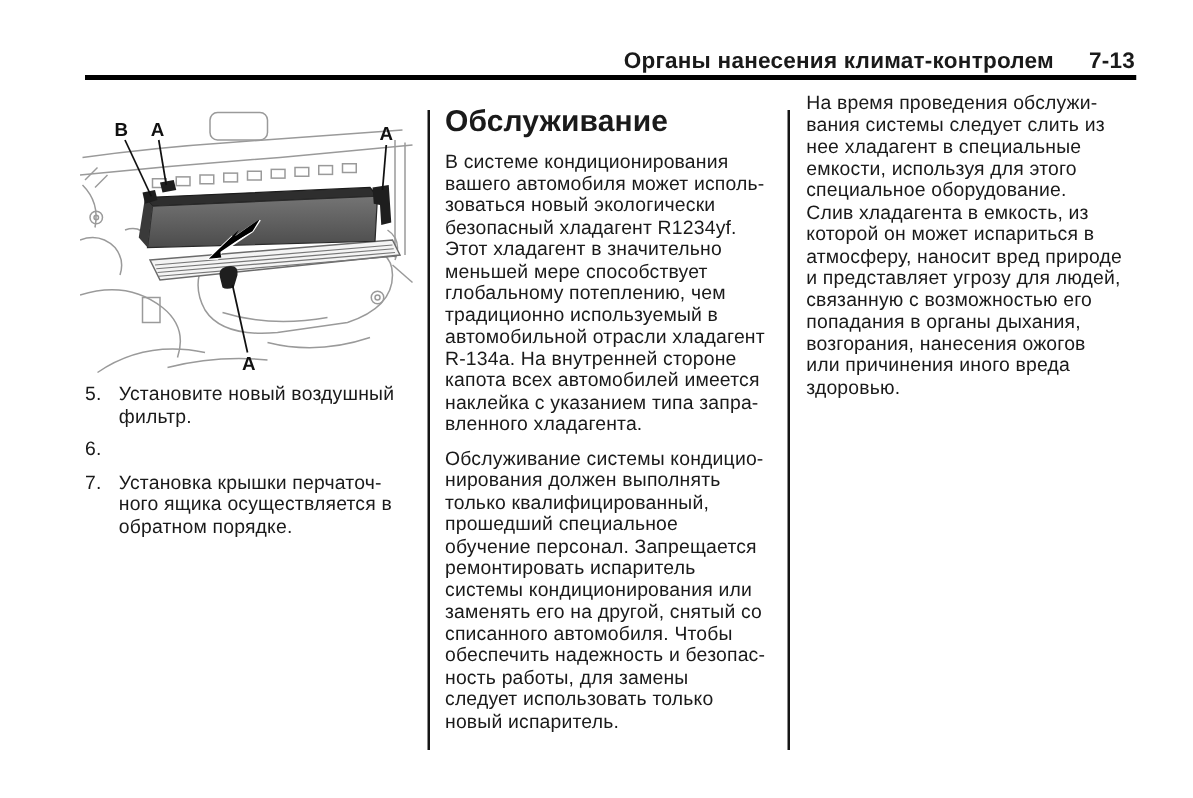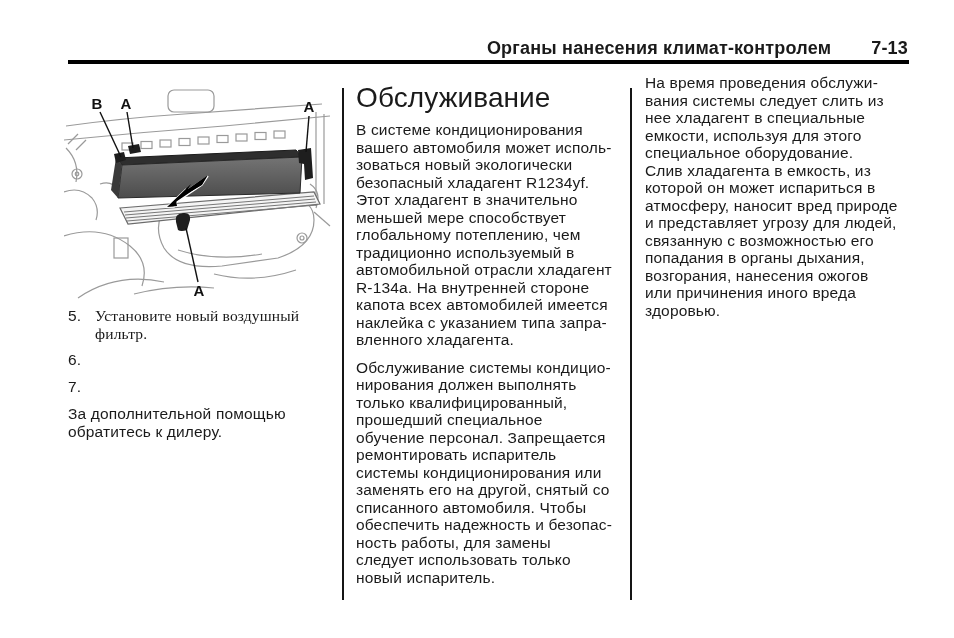--- a/index.html
+++ b/index.html
@@ -6,34 +6,34 @@
   body{
     width:954px;height:638px;position:relative;background:#ffffff;
     font-family:"Liberation Sans","DejaVu Sans",sans-serif;
     color:#1a1a1a;overflow:hidden;
   }
   .hdr{
     position:absolute;top:38px;left:68px;width:840px;
     text-align:right;font-size:18px;font-weight:bold;letter-spacing:.2px;
     white-space:nowrap;
   }
-  .hdr .pgnum{margin-left:40px;}
+  .hdr .pgnum{margin-left:28px;}
   .hdr-rule{position:absolute;top:60px;left:68px;width:841px;height:4px;background:#000;}
   .vdiv{position:absolute;top:88px;height:512px;width:2px;background:#151515;}
   .vdiv.d1{left:342px;}
   .vdiv.d2{left:630px;}
   .col{position:absolute;font-size:15.5px;line-height:17.5px;letter-spacing:.15px;}
   .para{margin:0 0 10px 0;white-space:pre;}
   .col1-text{left:68px;top:307px;width:262px;}
   .step{display:flex;margin:0 0 9px 0;}
   .step-num{width:27px;flex:0 0 27px;}
-  .step-text{flex:1;white-space:pre;font-family:Liberation Serif, serif;}
+  .step-text{flex:1;white-space:pre;}
   .note{margin-top:10px;white-space:pre;}
   .col2{left:356px;top:86px;width:268px;}
-  .col2 h2{font-size:28px;line-height:24px;margin:0 0 11px 0;font-weight:normal;letter-spacing:.1px;}
+  .col2 h2{font-size:24px;line-height:24px;margin:0 0 11px 0;font-weight:bold;letter-spacing:.1px;}
   .col3{left:645px;top:74px;width:272px;}
   .figure{position:absolute;left:64px;top:88px;width:268px;height:212px;}
   .figure svg{display:block;}
 </style>
 </head>
 <body>
 
 <div class="hdr">
   <span>Органы нанесения климат-контролем</span><span class="pgnum">7-13</span>
 </div>
@@ -131,23 +131,24 @@
   <div class="step">
     <span class="step-num">5.</span>
     <span class="step-text">Установите новый воздушный
 фильтр.</span>
   </div>
   <div class="step">
     <span class="step-num">6.</span>
   </div>
   <div class="step">
     <span class="step-num">7.</span>
+    <span class="step-text">Установка крышки перчаточ-
+ного ящика осуществляется в
+обратном порядке.</span>
   </div>
-  <div class="note">За дополнительной помощью
-обратитесь к дилеру.</div>
 </div>
 
 <div class="col col2">
   <h2>Обслуживание</h2>
   <p class="para">В системе кондиционирования
 вашего автомобиля может исполь-
 зоваться новый экологически
 безопасный хладагент R1234yf.
 Этот хладагент в значительно
 меньшей мере способствует

